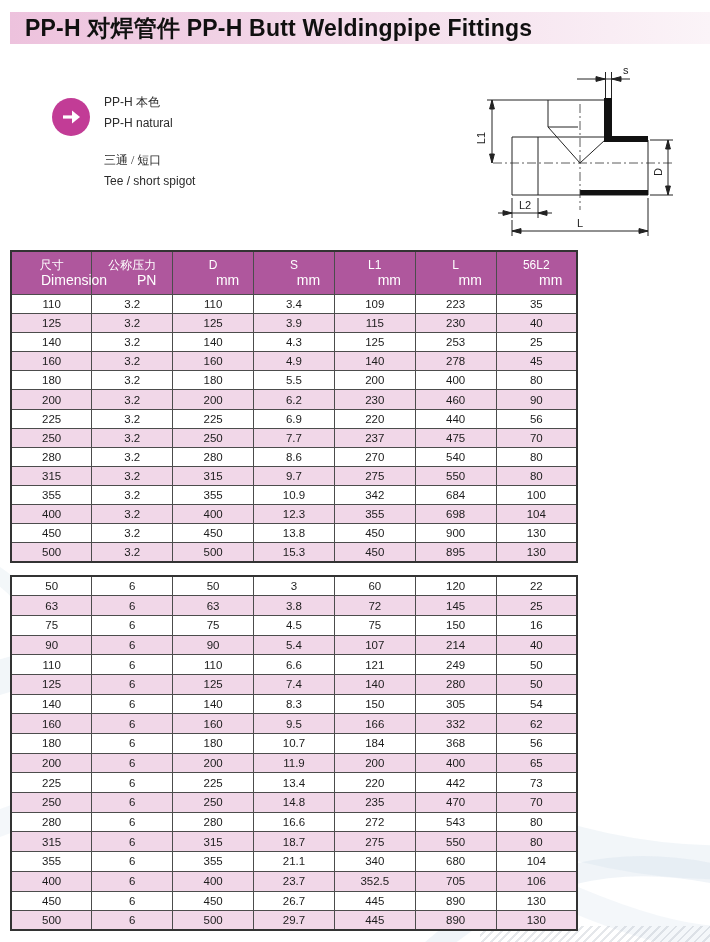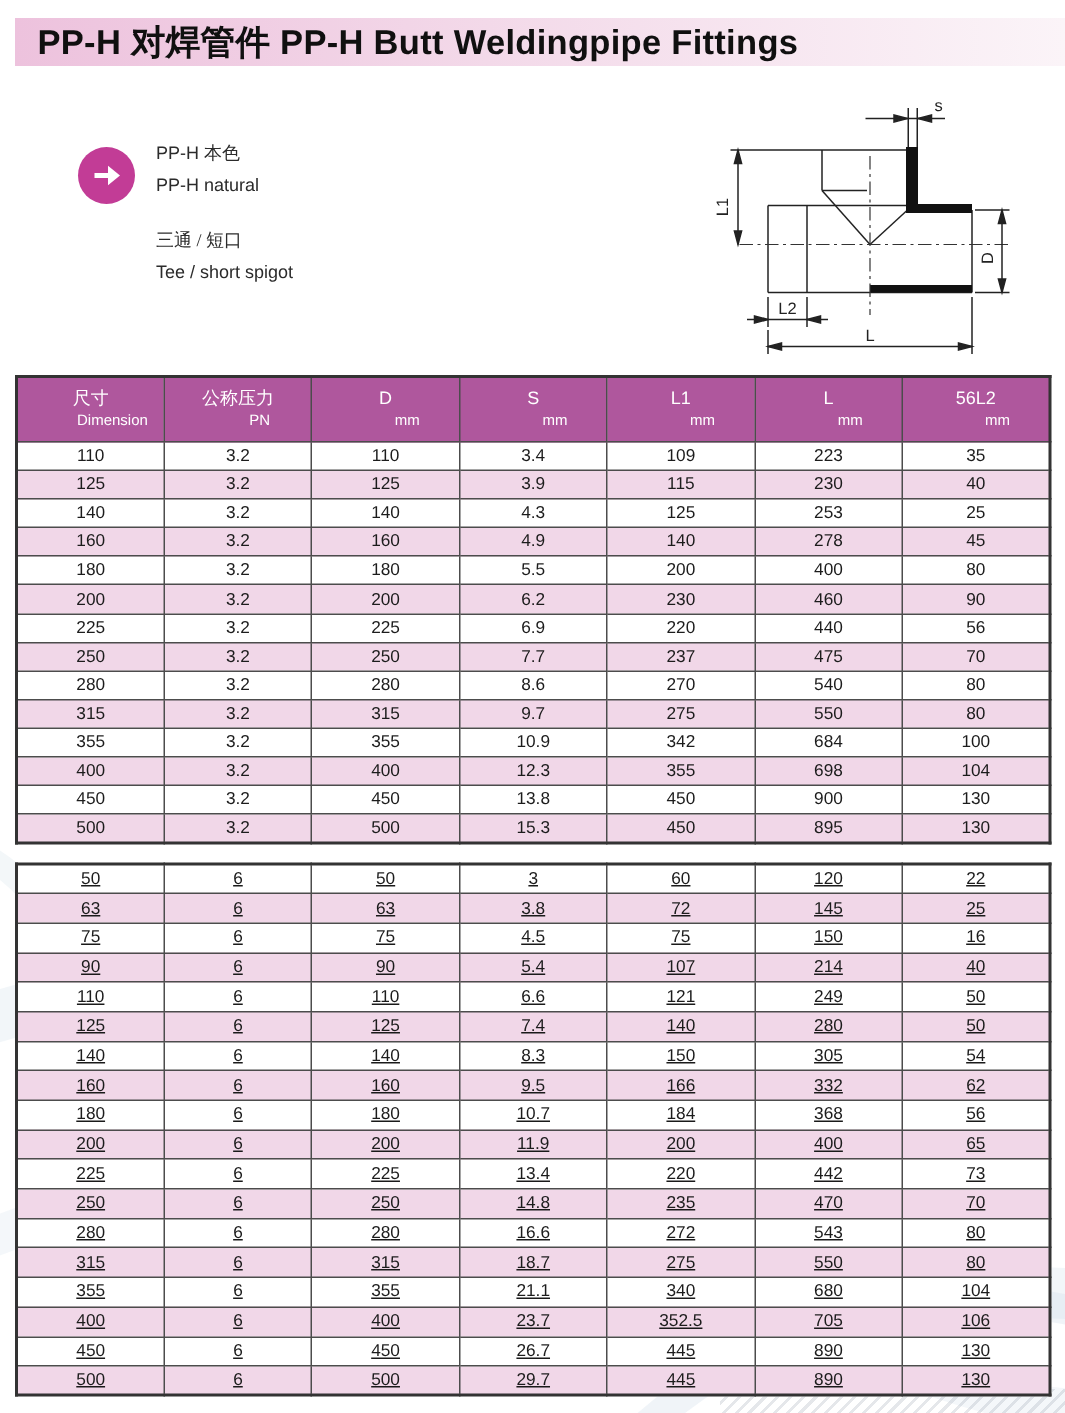--- a/index.html
+++ b/index.html
@@ -29,36 +29,36 @@
     position:absolute;left:52px;top:98px;width:38px;height:38px;border-radius:50%;
     background:#c23c96;z-index:2;display:flex;align-items:center;justify-content:center;
   }
   .intro-text{position:absolute;left:104px;top:92px;z-index:2;font-size:12px;line-height:21px;color:#2b2b2b;}
   .intro-text .grp2{margin-top:16px;font-family:Liberation Serif, serif;}
   
   .diagram{position:absolute;left:435px;top:52px;z-index:2;}
   .diagram text{font-size:11px;fill:#222;font-family:"Liberation Sans",sans-serif;}
   
   .spec-table{
-    position:absolute;left:10px;z-index:2;width:691px;
+    position:absolute;left:10px;z-index:2;width:568px;
     border-collapse:collapse;table-layout:fixed;background:#fff;
     font-size:11.5px;
   }
   .spec-table.t1{top:250px;}
   .spec-table.t2{top:575px;}
   .spec-table th,.spec-table td{
     border:1px solid #4c4c4c;text-align:center;vertical-align:middle;padding:0;
   }
   .spec-table{border:2px solid #333;}
   .spec-table thead th{
     background:#af579d;color:#ffffff;font-weight:normal;height:42px;font-size:12px;line-height:15px;
   }
-  .spec-table thead th .sub{font-size:10px;padding-left:29px;}
+  .spec-table thead th .sub{font-size:14px;padding-left:29px;}
   .t1 tbody tr{height:19.1px;}
-  .t2 tbody tr{height:19.7px;text-decoration:underline;}
+  .t2 tbody tr{height:19.7px;}
   .spec-table tbody tr:nth-child(even) td{background:#f1d7e8;}
   .spec-table tbody td{color:#1c1c1c;}
 </style>
 </head>
 <body>
 
 <svg class="watermark" viewBox="0 0 710 942">
   <path d="M -60 700 Q 160 600 360 740 T 780 860" fill="none" stroke="#dbe5ee" stroke-width="34" opacity="0.35"></path>
   <path d="M -40 840 Q 220 720 470 850 T 780 920" fill="none" stroke="#e3ebf2" stroke-width="26" opacity="0.4"></path>
   <path d="M 420 960 Q 560 830 740 880" fill="none" stroke="#d5e0ea" stroke-width="20" opacity="0.35"></path>

